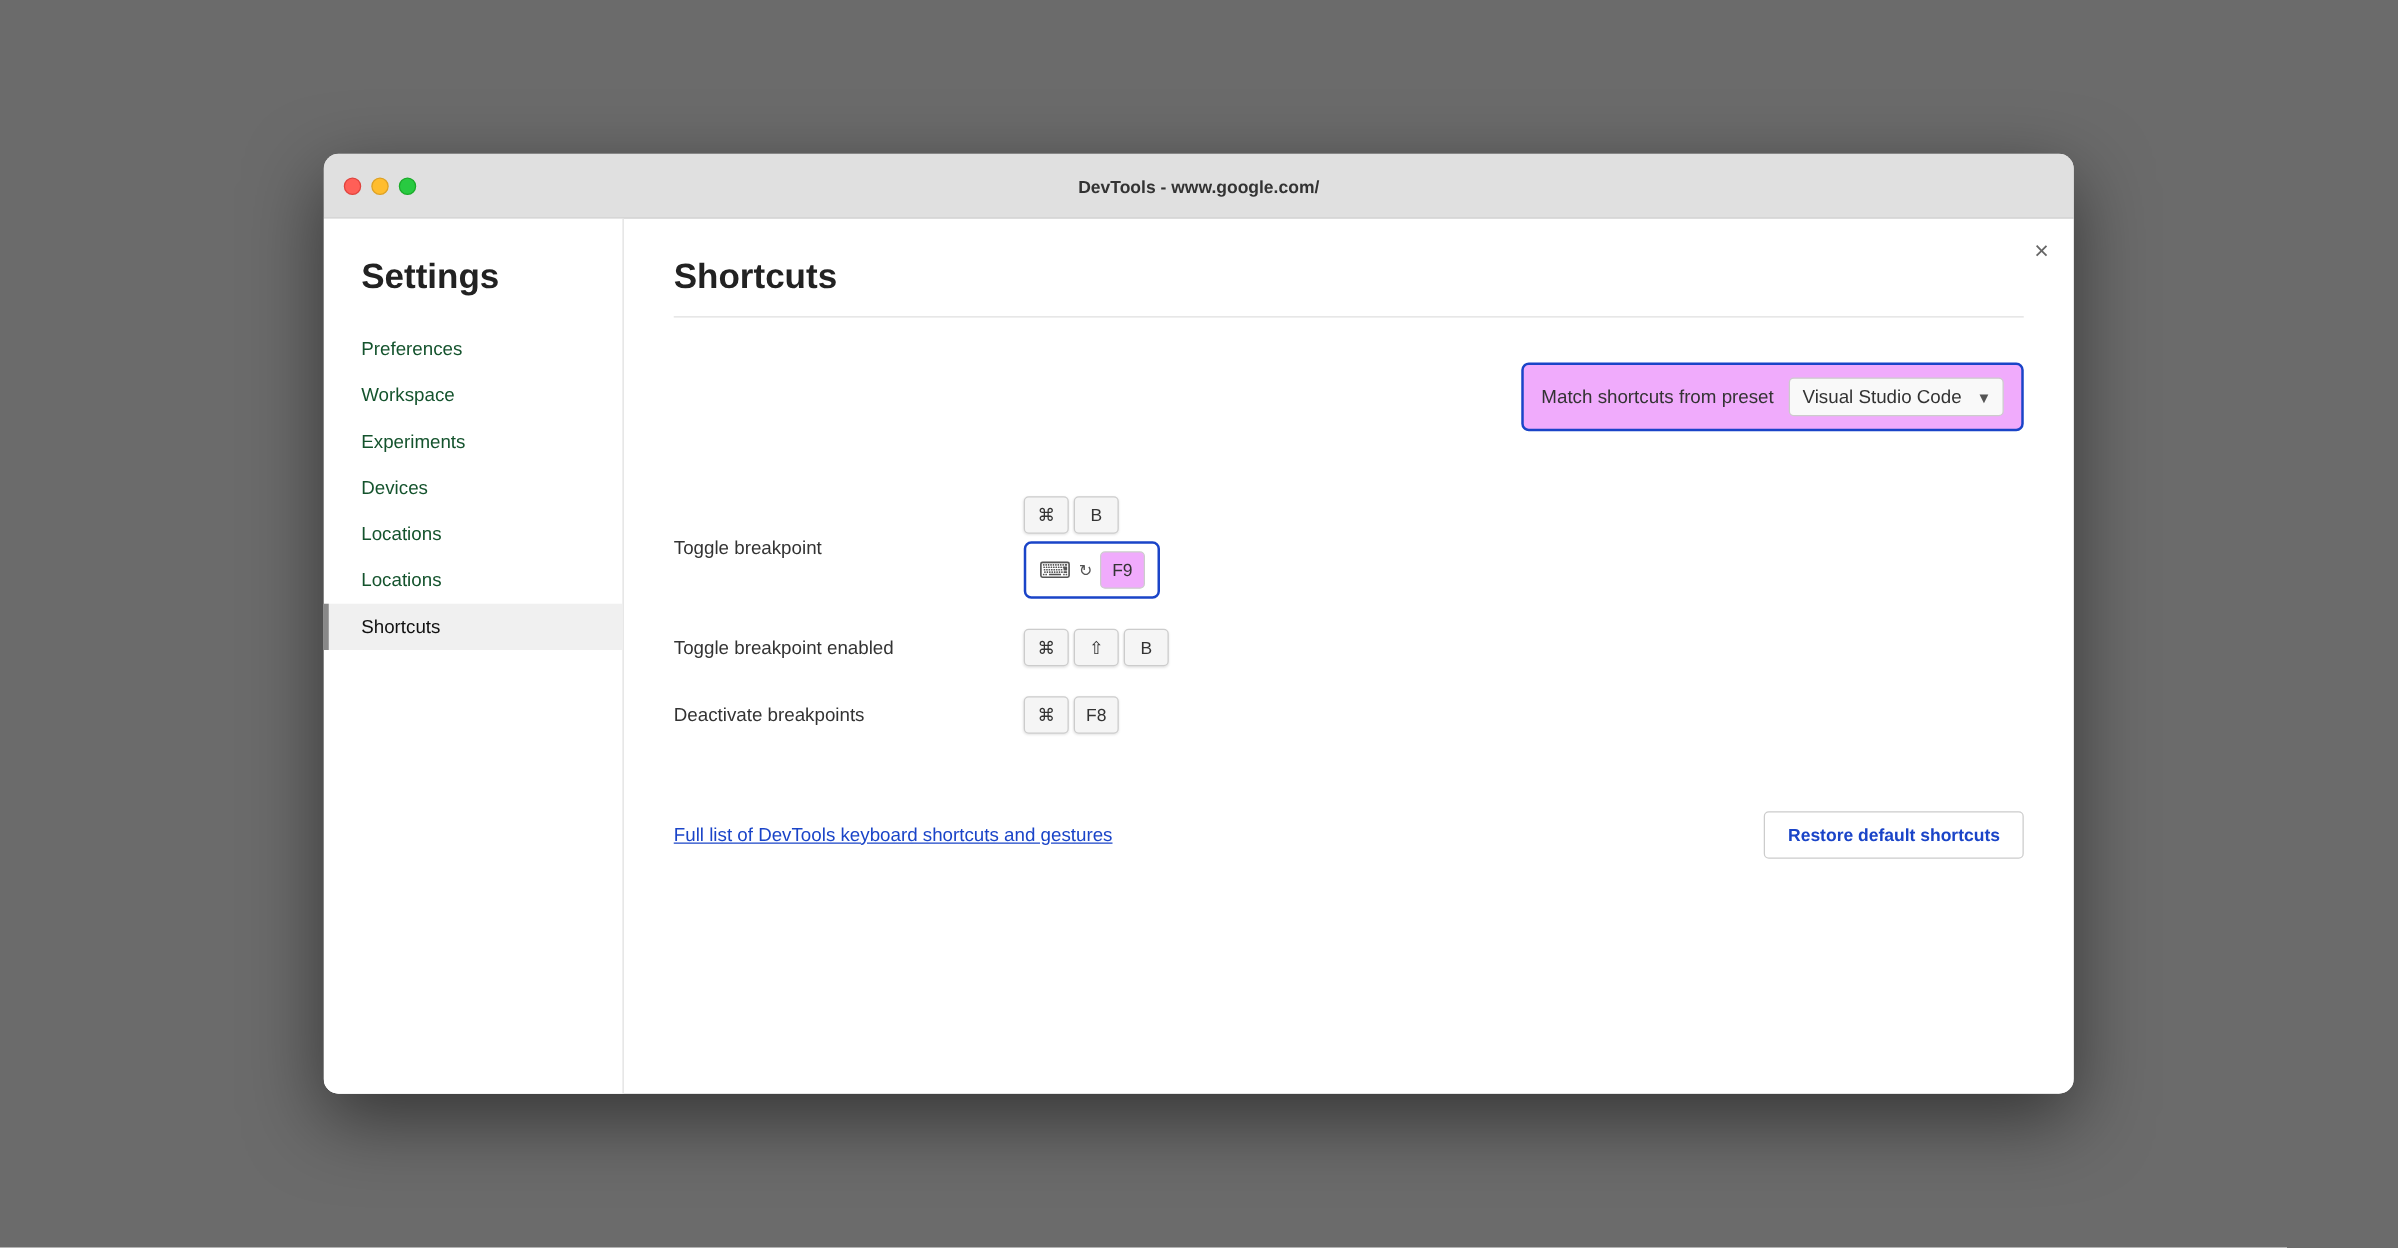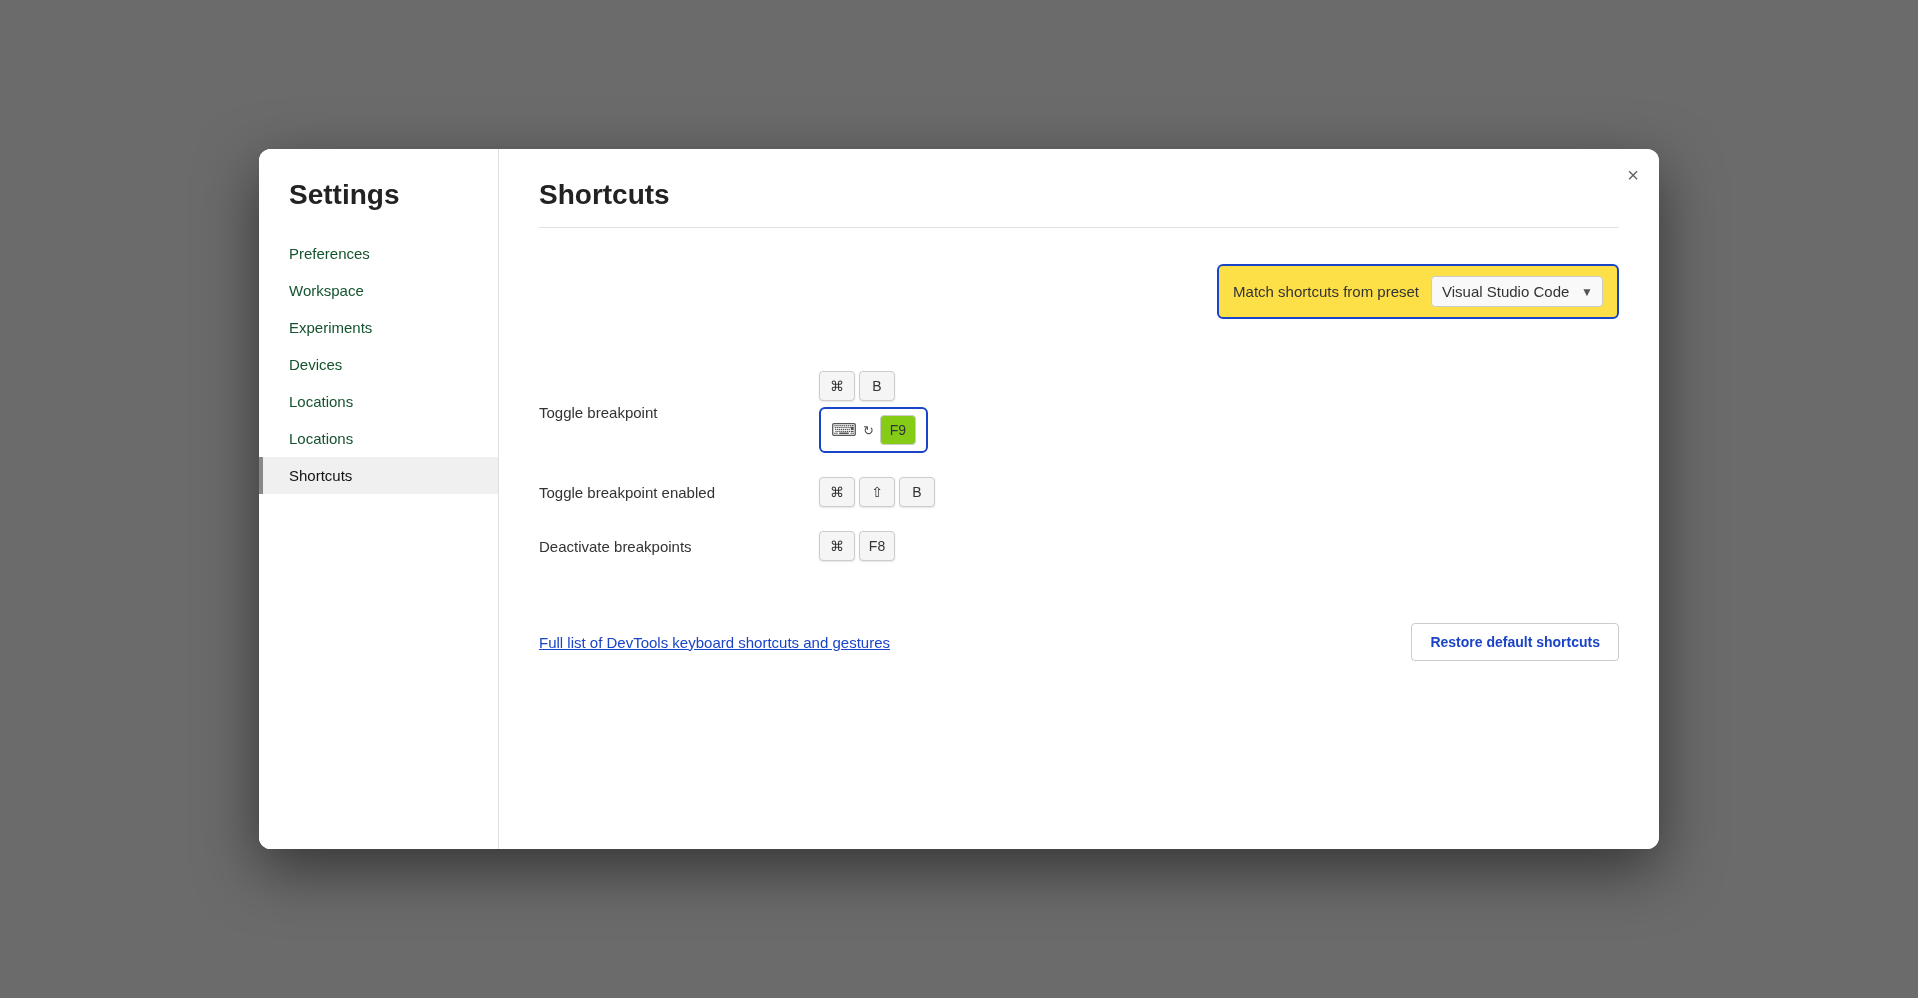--- a/index.html
+++ b/index.html
@@ -144,21 +144,21 @@
       margin-bottom: 40px;
     }
 
     .preset-container {
       display: flex;
       align-items: center;
       border: 2.5px solid #1a44c8;
       border-radius: 6px;
       padding: 10px 14px;
       gap: 12px;
-      background: #fde047;
+      background: #f0abfc;
     }
 
     .preset-label {
       font-size: 15px;
       color: #333;
       white-space: nowrap;
     }
 
     .select-wrapper {
       position: relative;
@@ -241,21 +241,21 @@
       border: 2.5px solid #1a44c8;
       border-radius: 6px;
       padding: 6px 10px;
       background: #fff;
     }
 
     .key-highlighted {
       display: inline-flex;
       align-items: center;
       justify-content: center;
-      background: #84cc16;
+      background: #f0abfc;
       border: 1px solid #ccc;
       border-radius: 4px;
       padding: 4px 8px;
       font-size: 14px;
       color: #333;
       min-width: 36px;
       height: 30px;
     }
 
     .keyboard-icon {
@@ -287,20 +287,28 @@
       font-weight: 600;
       background: #fff;
       cursor: pointer;
     }
   </style>
 </head>
 <body>
 
 <div class="window">
 
+  <div class="titlebar">
+    <div class="traffic-lights">
+      <div class="traffic-light close"></div>
+      <div class="traffic-light minimize"></div>
+      <div class="traffic-light maximize"></div>
+    </div>
+    <span class="titlebar-title">DevTools - www.google.com/</span>
+  </div>
 
   <div class="window-content">
 
     <button class="close-btn">×</button>
 
     <nav class="sidebar">
       <div class="sidebar-title">Settings</div>
 
       <a class="sidebar-item">
         <span>Preferences</span>

